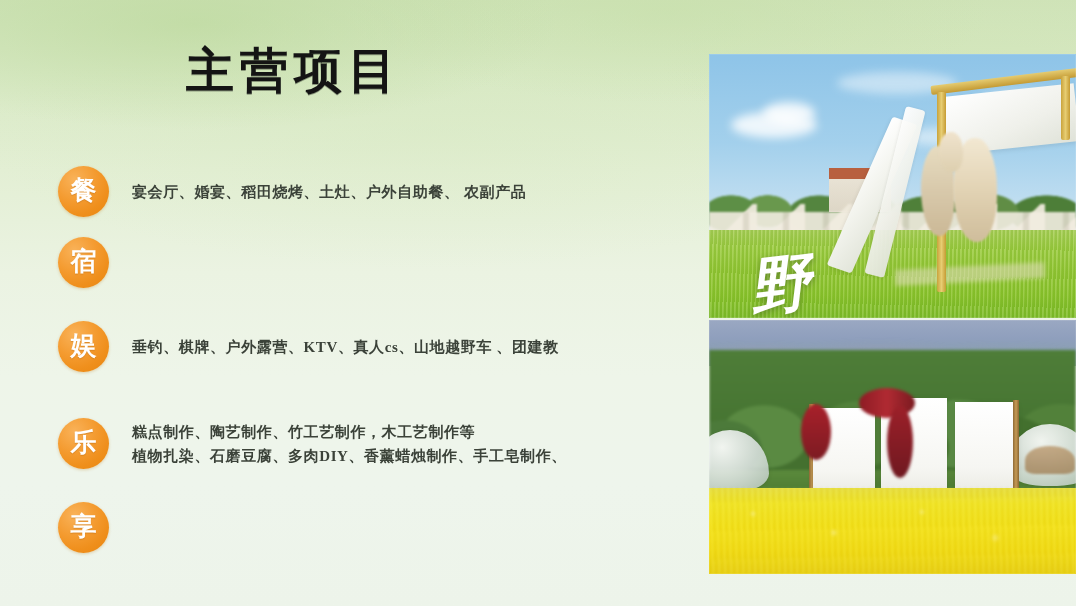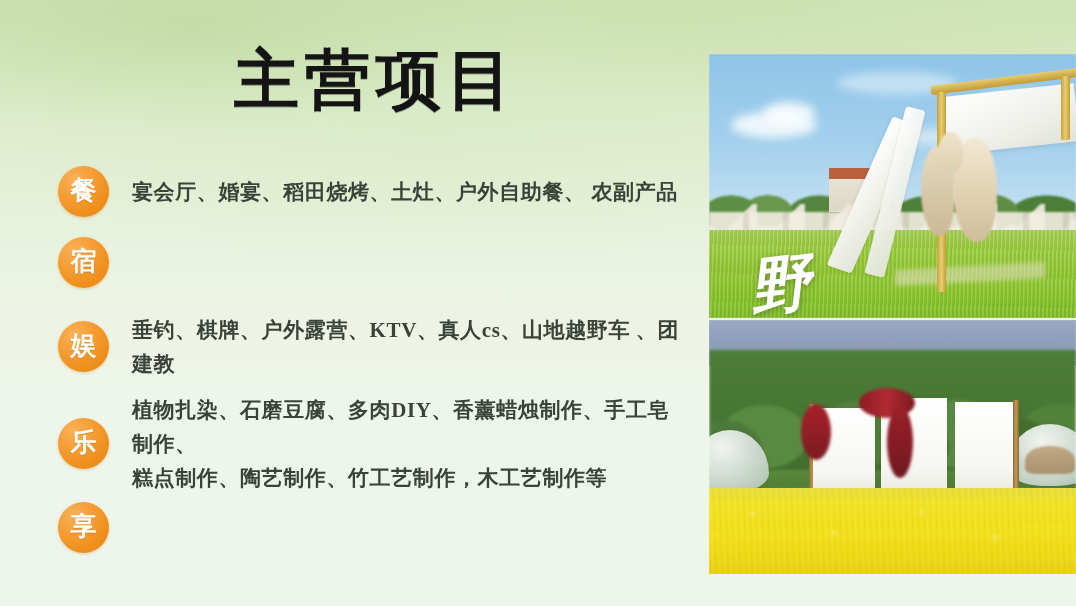--- a/index.html
+++ b/index.html
@@ -31,28 +31,27 @@
       radial-gradient(ellipse 460px 130px at 62% 2%, rgba(196,222,165,.45), rgba(196,222,165,0) 70%),
       radial-gradient(ellipse 400px 120px at 88% 10%, rgba(205,227,176,.35), rgba(205,227,176,0) 72%),
       radial-gradient(ellipse 600px 180px at 40% 22%, rgba(214,232,192,.35), rgba(214,232,192,0) 75%);
     pointer-events:none;
   }
 
   
   .title {
     position:absolute;
     left:186px; top:47px;
-    font-size:65px;
+    font-size:48px;
     font-weight:700;
     letter-spacing:6px;
     color:#141414;
     line-height:1;
-    font-family:Liberation Sans, sans-serif;
+    font-family:Liberation Serif, serif;
     text-shadow:0 1px 0 rgba(0,0,0,.35);
-    margin-left:48px;
   }
 
   
   .rows {
     position:absolute;
     left:58px; top:160px;
     width:630px;
   }
 
   .row {
@@ -75,21 +74,21 @@
     font-family:"Liberation Serif", serif;
     line-height:1;
     background:
       radial-gradient(circle at 32% 26%, #f9b259 0%, #f49b30 42%, #ef8f1c 68%, #e8850f 100%);
     box-shadow:0 1px 3px rgba(190,120,20,.30);
     text-shadow:0 1px 1px rgba(170,95,10,.35);
   }
 
   .row-text {
     flex:1 1 auto;
-    font-size:21px;
+    font-size:15px;
     font-weight:700;
     line-height:1.62;
     color:#3b4239;
     letter-spacing:.6px;
     font-family:"Liberation Serif", serif;
     padding-top:2px;
   }
 
   
   .row.single  { height:62px; align-items:center; }
@@ -354,22 +353,22 @@
   <div class="row double">
     <div class="badge">娱</div>
     <div class="row-text">
       <div>垂钓、棋牌、户外露营、KTV、真人cs、山地越野车 、团建教</div>
     </div>
   </div>
 
   <div class="row double">
     <div class="badge">乐</div>
     <div class="row-text">
+      <div>糕点制作、陶艺制作、竹工艺制作，木工艺制作等</div>
       <div>植物扎染、石磨豆腐、多肉DIY、香薰蜡烛制作、手工皂制作、</div>
-      <div>糕点制作、陶艺制作、竹工艺制作，木工艺制作等</div>
     </div>
   </div>
 
   <div class="row single">
     <div class="badge">享</div>
   </div>
 
 </div>
 
 <div class="photos">

